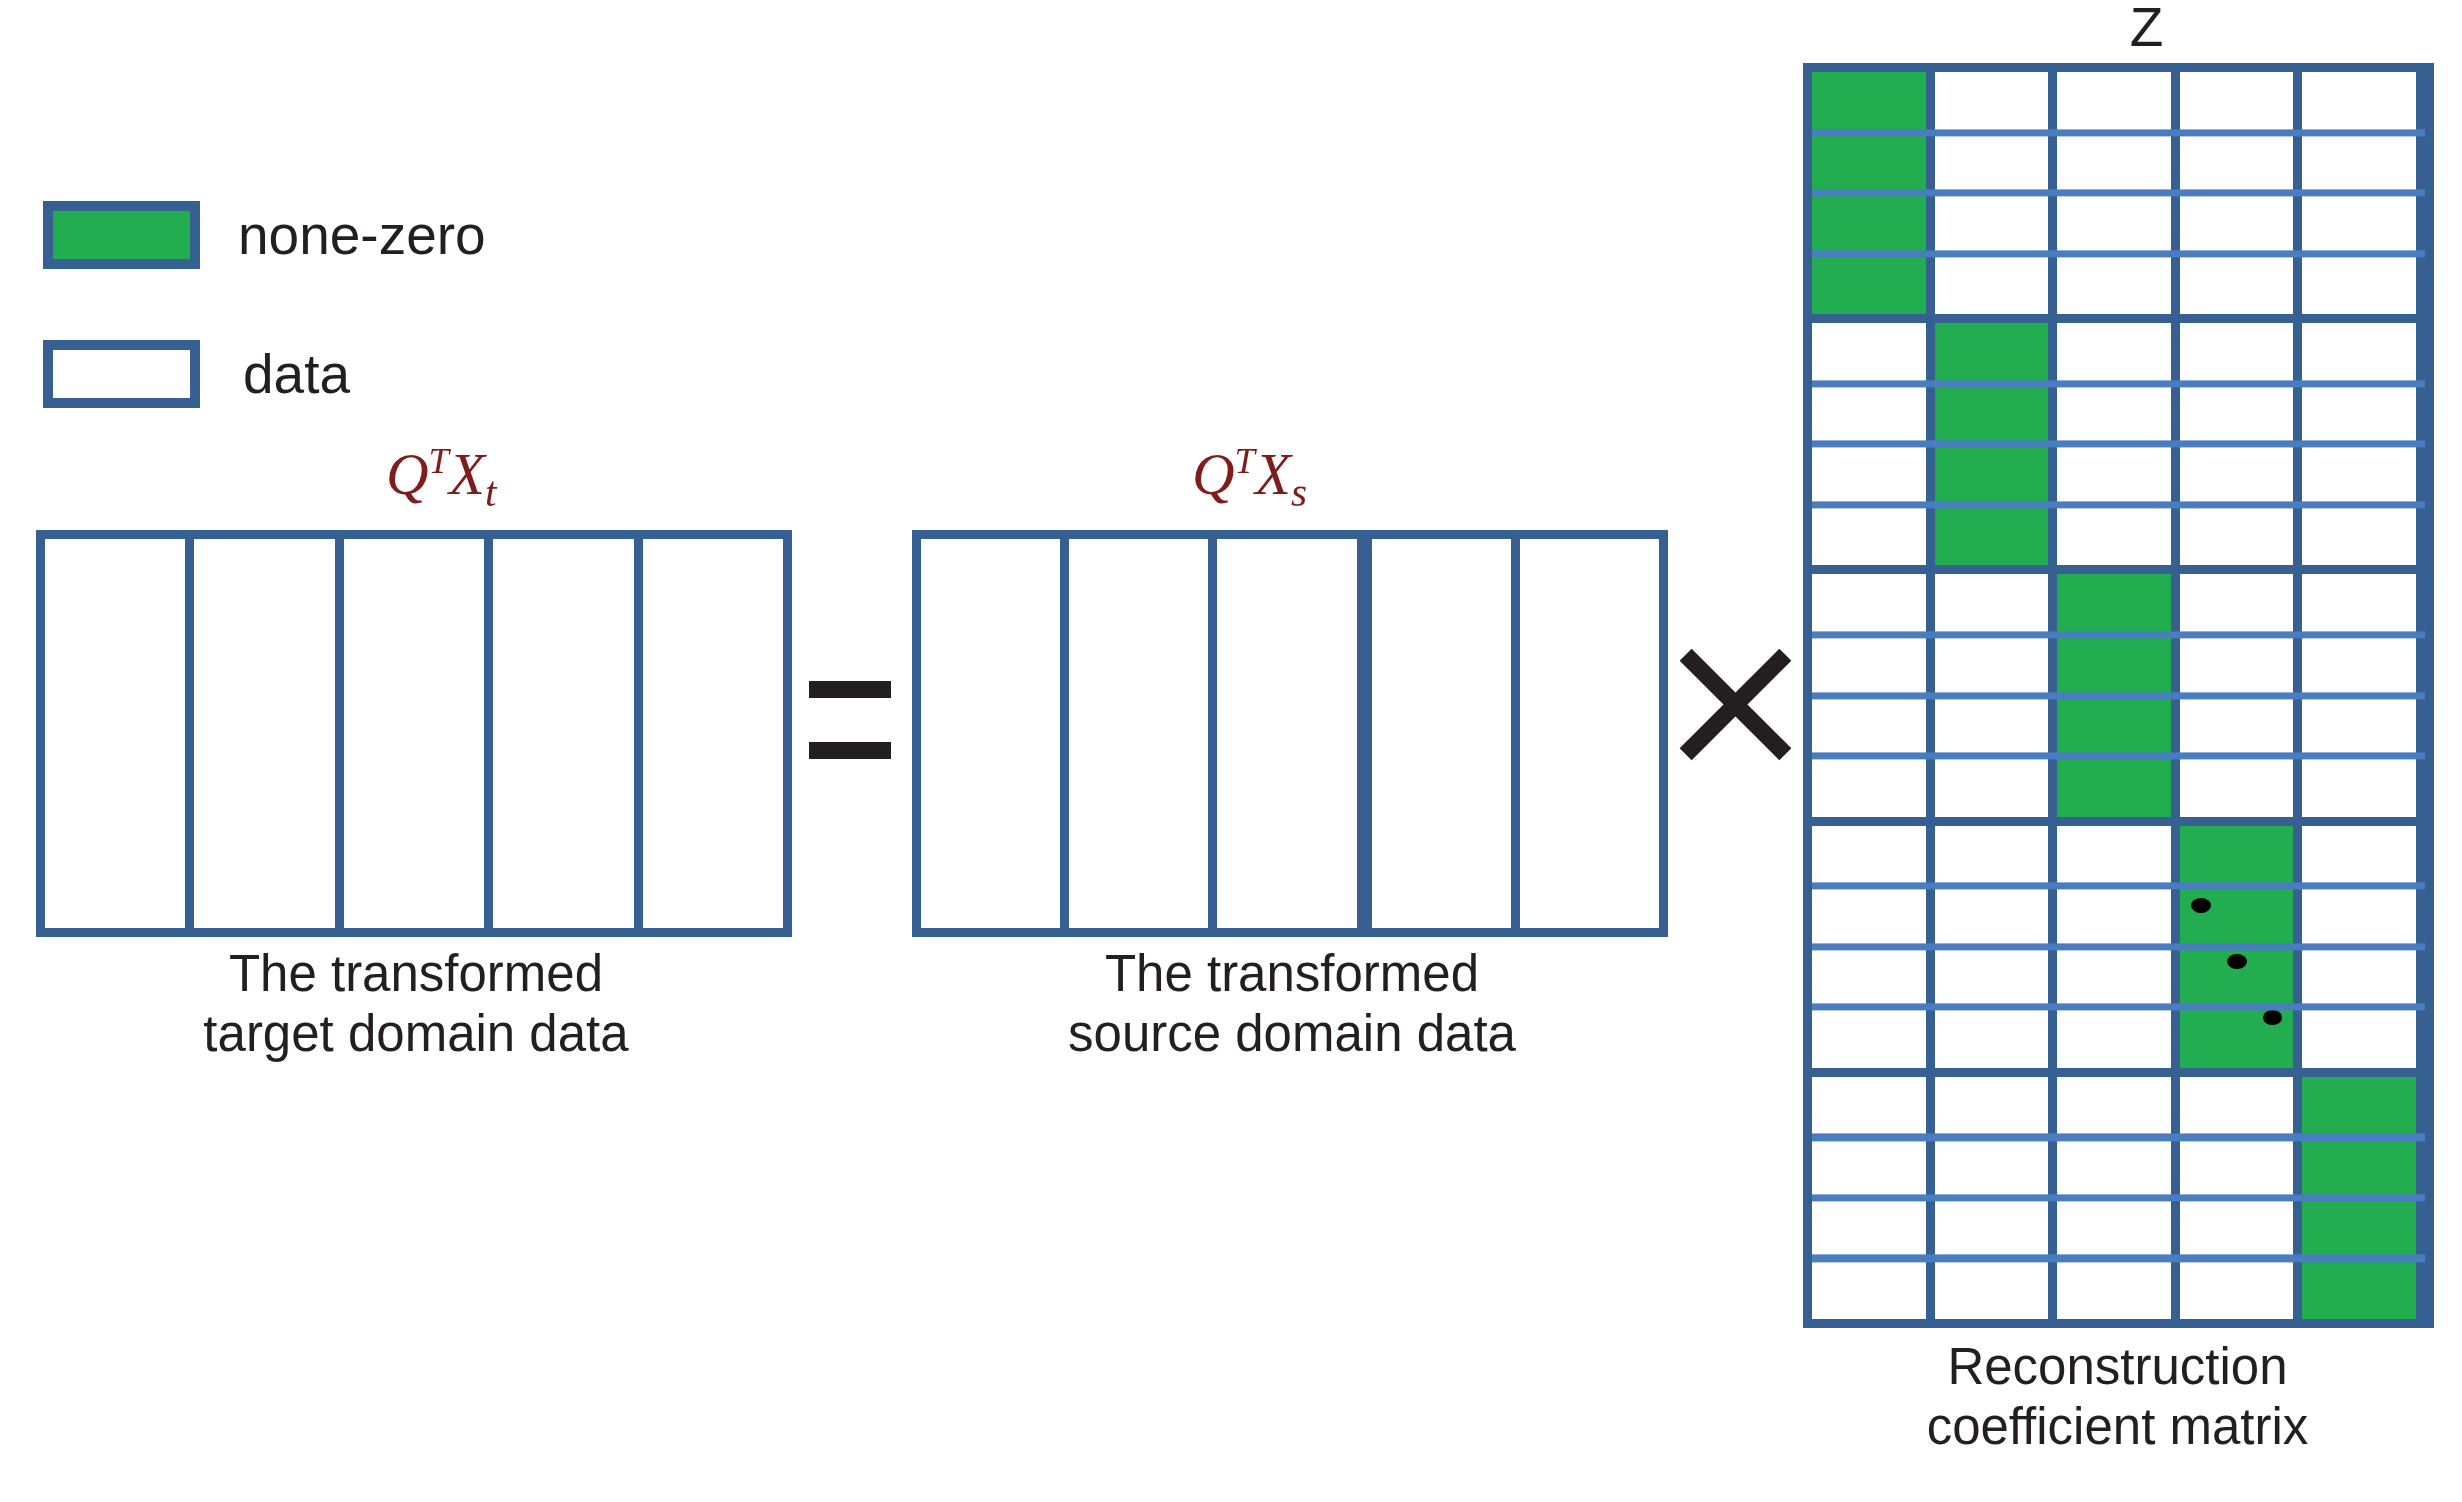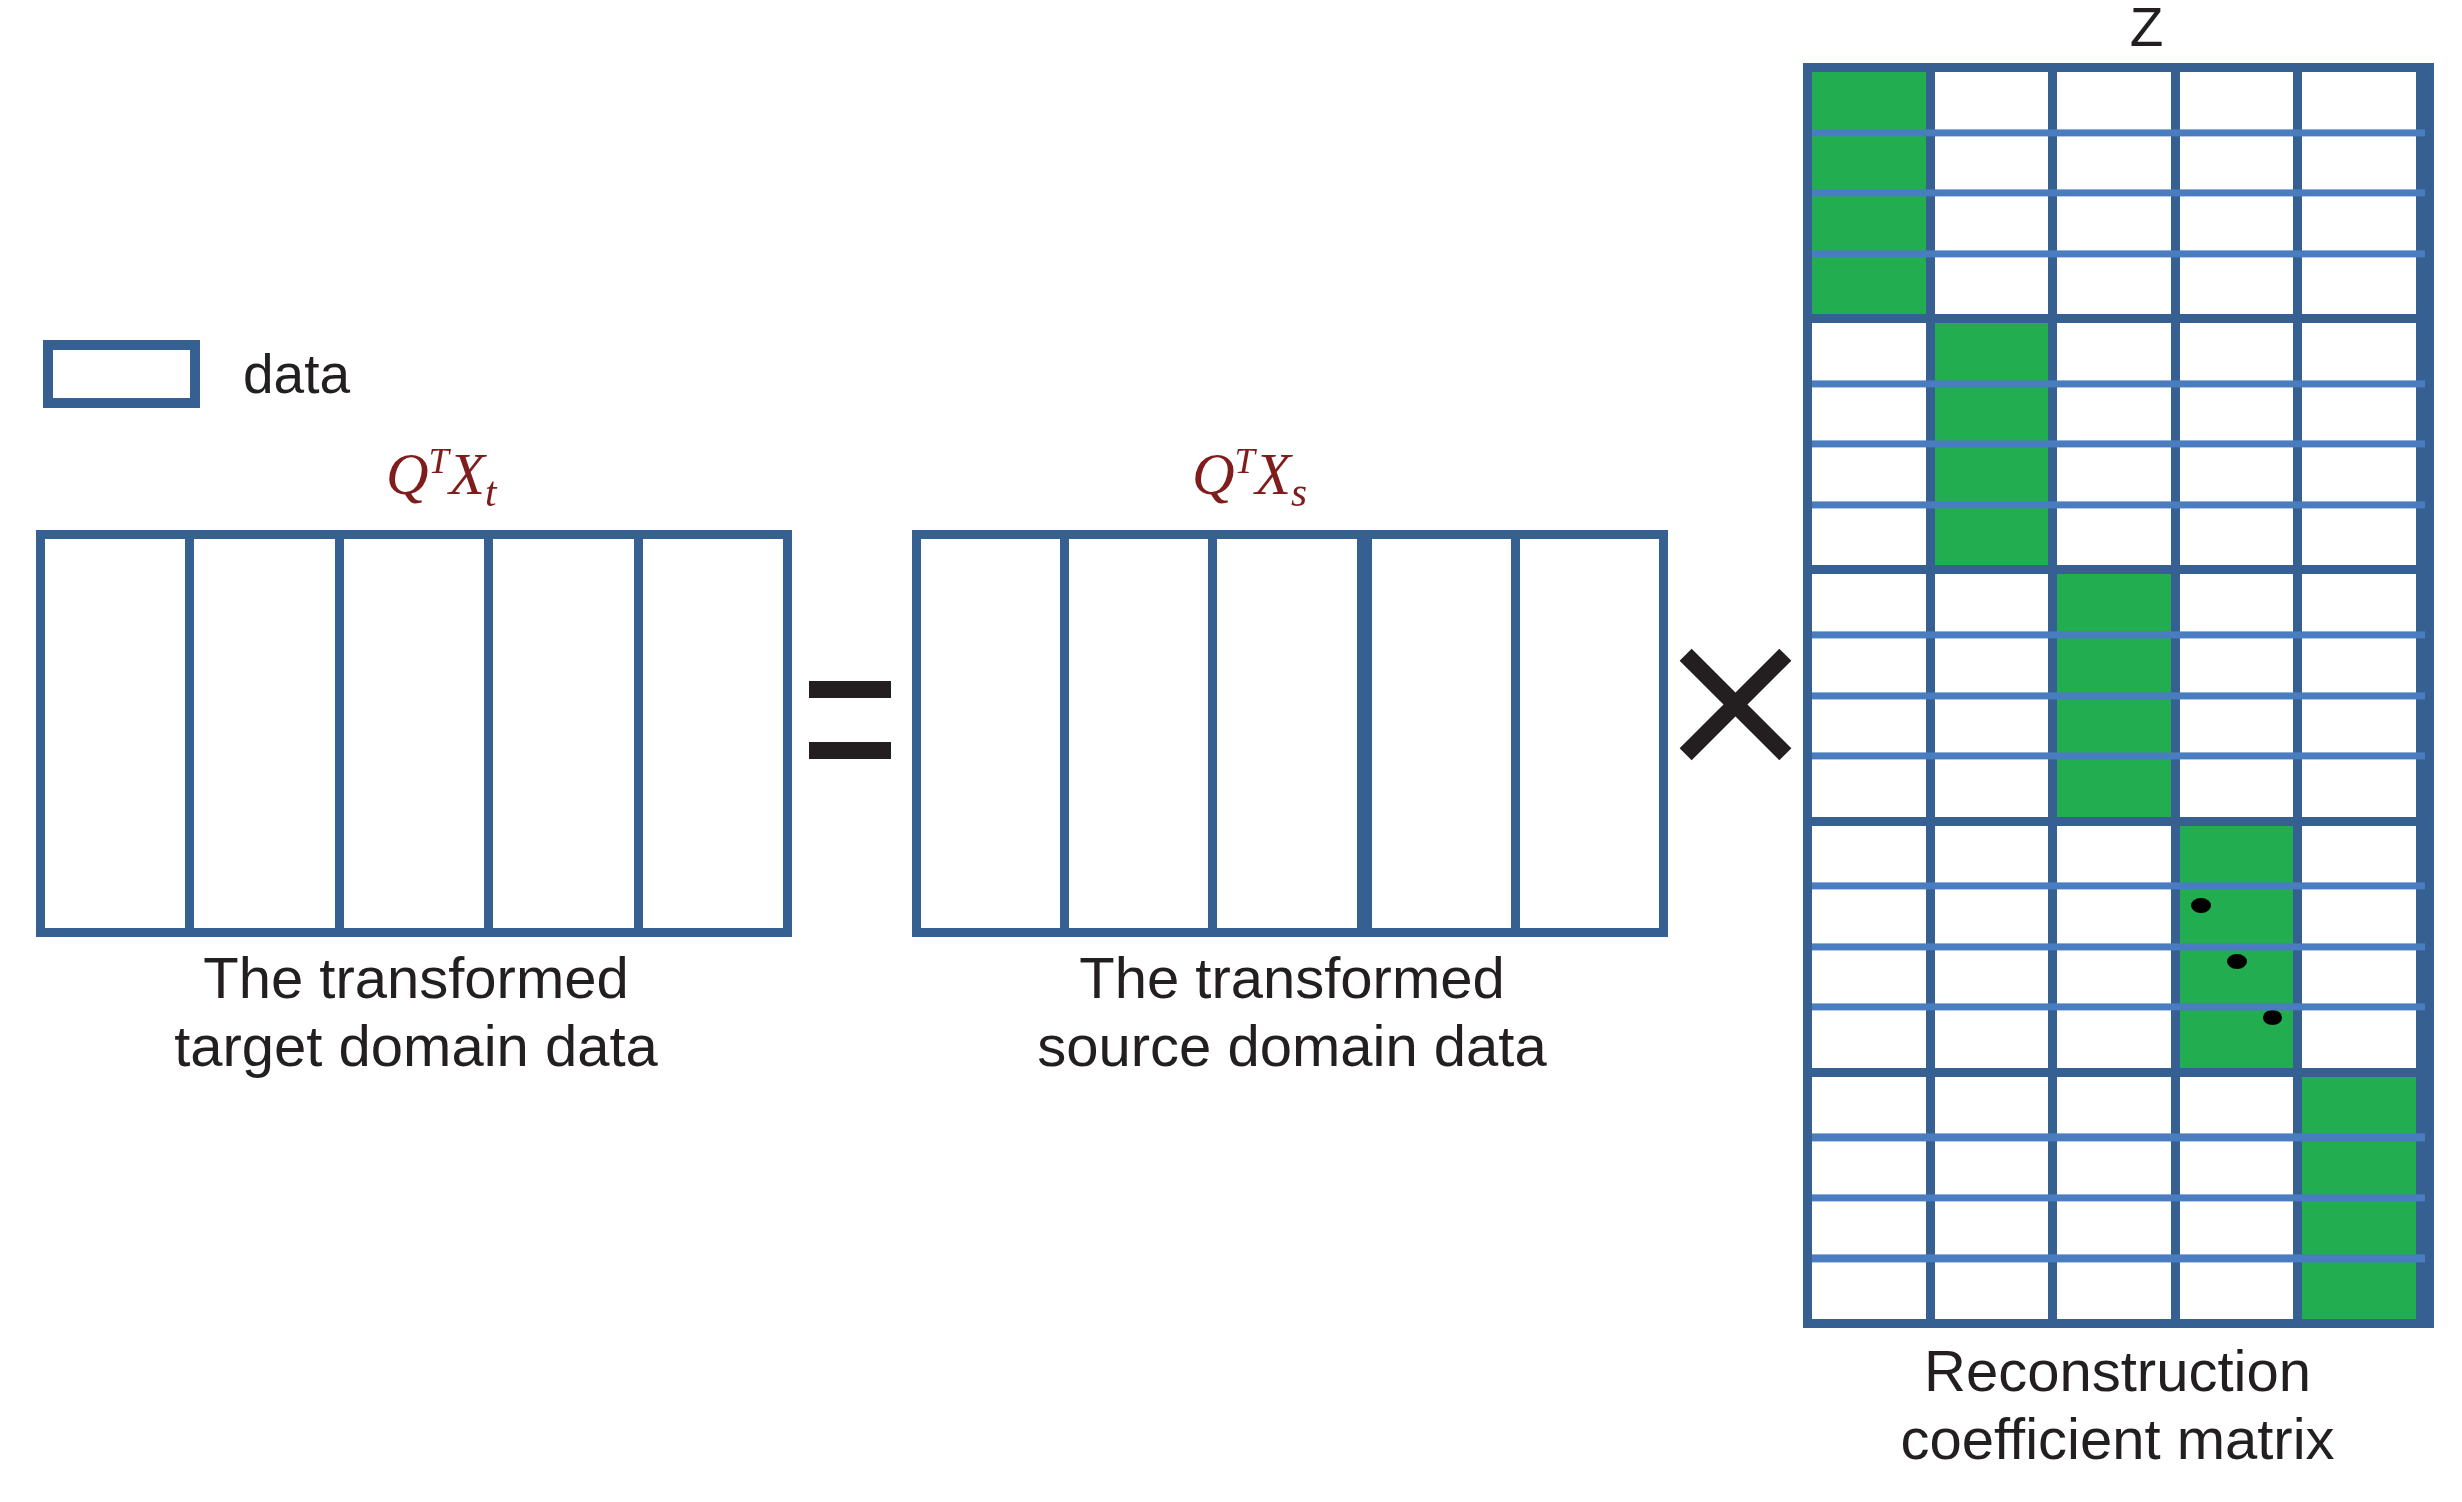--- a/index.html
+++ b/index.html
@@ -93,21 +93,21 @@
   }
   .matrix-title sup { font-size: 0.62em; font-style: italic; vertical-align: super; }
   .matrix-title sub { font-size: 0.70em; font-style: italic; vertical-align: sub; }
   #target-title { left: 386px; top: 443px; }
   #source-title { left: 1192px; top: 443px; }
 
   
   .caption {
     position: absolute;
     font-family: "Liberation Sans", sans-serif;
-    font-size: 58px;
+    font-size: 51px;
     color: #231f20;
     line-height: 1.18;
     text-align: center;
     white-space: pre-line;
   }
   #target-caption { left: 18px;   top: 944px; width: 796px; }
   #source-caption { left: 894px; top: 944px; width: 796px; }
   #z-caption      { left: 1771px; top: 1337px; width: 693px; }
 
   
@@ -223,20 +223,24 @@
   }
   .z-dots .dot.d1 { left: 10%; top: 30%; }
   .z-dots .dot.d2 { left: 42%; top: 53%; }
   .z-dots .dot.d3 { left: 73%; top: 76%; }
 </style>
 </head>
 <body>
 
 <div id="legend">
 
+  <div class="legend-row r0">
+    <div class="legend-swatch nonzero"></div>
+    <div class="legend-label">none-zero</div>
+  </div>
 
   <div class="legend-row r1">
     <div class="legend-swatch zero"></div>
     <div class="legend-label">data</div>
   </div>
 
 </div>
 
 <div class="matrix-title" id="target-title"><span>Q</span><sup>T</sup><span>X</span><sub>t</sub></div>
 

